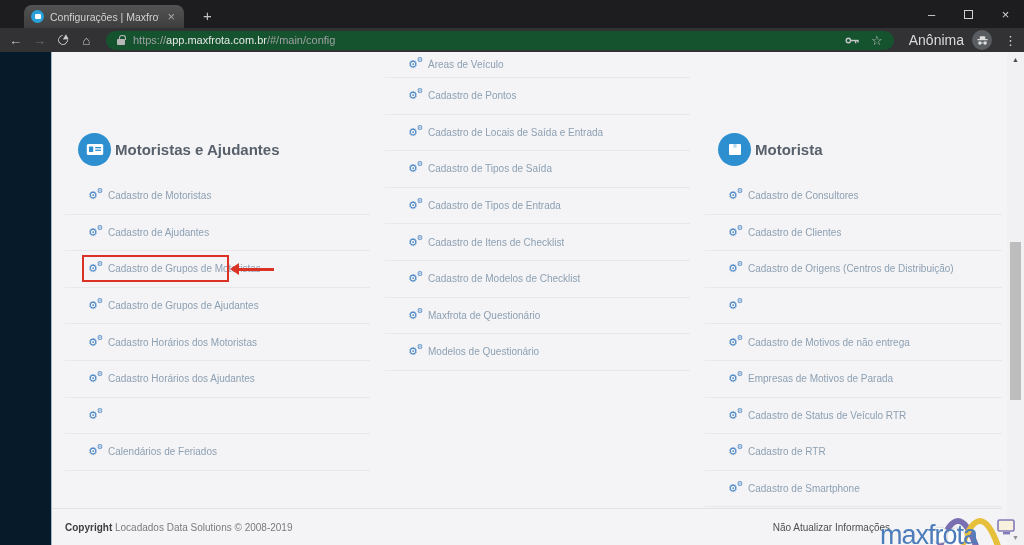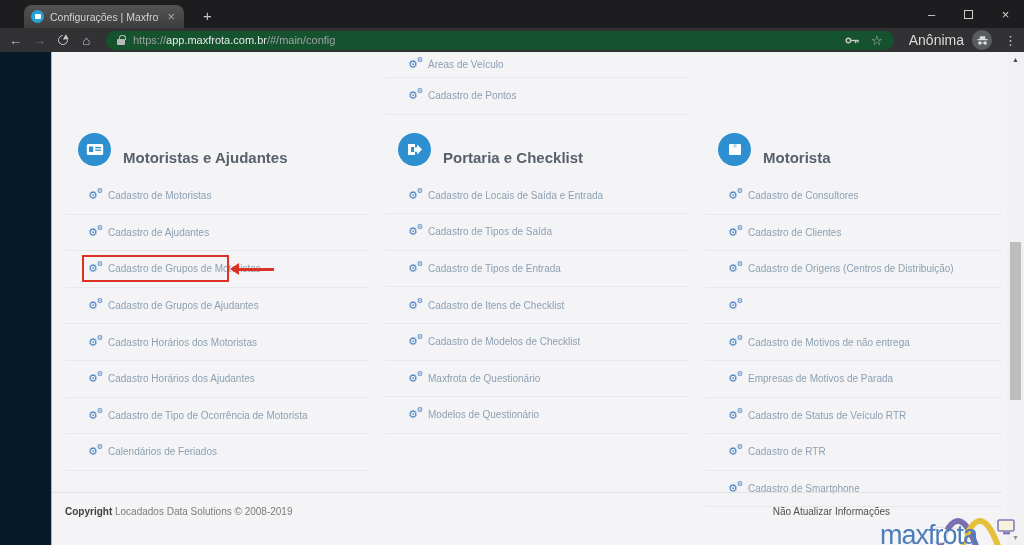--- a/index.html
+++ b/index.html
@@ -42,34 +42,34 @@
   .incog-badge { width:20px; height:20px; border-radius:50%; background:#595d61; display:flex; align-items:center; justify-content:center; }
   .menu-ico { color:#cfcfcf; font-size:13px; width:12px; text-align:center; }
 
   
   .app { position:absolute; top:52px; left:0; right:0; bottom:0; display:flex; background:#f4f4f6; }
   .sidestrip { width:52px; background:#071a2a; border-right:1px solid #9db8c9; flex:none; }
   .main { flex:1; position:relative; padding-left:13px; }
   .grid { display:grid; grid-template-columns:305px 305px 1fr; column-gap:15px; padding-right:22px; }
   .col { min-width:0; }
   .spacer { height:63px; }
-  .sec-header { margin:18px 0 12px 13px; height:33px; display:flex; align-items:flex-end; gap:12px; }
+  .sec-header { margin:18px 0 12px 13px; height:33px; display:flex; align-items:center; gap:4px; }
   .badge { width:33px; height:33px; border-radius:50%; background:#2d8fd0; display:flex; align-items:center; justify-content:center; flex:none; }
   .sec-title { font-size:15px; font-weight:700; color:#57606b; white-space:nowrap; }
   .item { height:36.6px; border-bottom:1px solid #e8e8eb; display:flex; align-items:center; padding-left:23px; position:relative; }
   .item.partial { height:26px; }
   .cogs { color:#3d7ec1; font-size:11px; line-height:1; position:relative; width:15px; flex:none; }
   .cog2 { position:absolute; font-size:7px; right:0; top:-3px; }
   .lbl { font-size:10px; color:#8da0b3; margin-left:5px; white-space:nowrap; overflow:hidden; }
   .redbox { position:absolute; left:17px; top:4px; width:147px; height:27px; border:2px solid #dc3226; }
   .redarrow { position:absolute; left:173px; top:16.5px; width:36px; height:3px; background:#dc3226; }
   .redarrow::before { content:''; position:absolute; left:-8px; top:-4.5px; border-top:6px solid transparent; border-bottom:6px solid transparent; border-right:9px solid #dc3226; }
 
   
-  .footer { position:absolute; left:0; right:22px; bottom:16px; height:37px; border-top:1px solid #e3e3e6;
+  .footer { position:absolute; left:0; right:22px; bottom:0; height:37px; border-top:1px solid #e3e3e6;
             display:flex; align-items:center; justify-content:space-between; padding-left:13px; }
   .copy { font-size:10px; color:#7b7b7b; }
   .copy b { color:#3f3f3f; }
   .upd { font-size:10px; color:#4f4f4f; margin-right:112px; white-space:nowrap;padding-left:31px; }
   .logo { position:absolute; right:4px; bottom:-3px; width:140px; height:54px; z-index:5; pointer-events:none; }
 
   
   .scrollbar { position:absolute; right:0; top:0; bottom:0; width:17px; background:#f1f1f3; }
   .sb-up, .sb-dn { position:absolute; left:0; right:0; text-align:center; font-size:7px; color:#4c4c4c; line-height:1; }
   .sb-up { top:4px; } .sb-dn { bottom:4px; color:#8f8f8f; }
@@ -169,44 +169,34 @@
             <div class="item">
               <span class="cogs">⚙<span class="cog2">⚙</span></span>
               <span class="lbl">Cadastro Horários dos Motoristas</span>
             </div>
             <div class="item">
               <span class="cogs">⚙<span class="cog2">⚙</span></span>
               <span class="lbl">Cadastro Horários dos Ajudantes</span>
             </div>
             <div class="item">
               <span class="cogs">⚙<span class="cog2">⚙</span></span>
-              <span class="lbl">Cadastro de Tipo de Ocorrência de Motorista</span>
             </div>
             <div class="item">
               <span class="cogs">⚙<span class="cog2">⚙</span></span>
               <span class="lbl">Calendários de Feriados</span>
             </div>
           </div>
           <div class="col">
             <div class="item partial">
               <span class="cogs">⚙<span class="cog2">⚙</span></span>
               <span class="lbl">Áreas de Veículo</span>
             </div>
             <div class="item">
               <span class="cogs">⚙<span class="cog2">⚙</span></span>
               <span class="lbl">Cadastro de Pontos</span>
-            </div>
-            <div class="sec-header">
-              <span class="badge">
-                <svg width="17" height="15" viewBox="0 0 17 15">
-                  <path d="M2 2 h7 v3 H5 v5 h4 v3 H2 z" fill="#fff"></path>
-                  <path d="M8 5.2 h3.2 V2.6 L16 7.5 11.2 12.4 V9.8 H8 z" fill="#fff"></path>
-                </svg>
-              </span>
-              <span class="sec-title">Portaria e Checklist</span>
             </div>
             <div class="item">
               <span class="cogs">⚙<span class="cog2">⚙</span></span>
               <span class="lbl">Cadastro de Locais de Saída e Entrada</span>
             </div>
             <div class="item">
               <span class="cogs">⚙<span class="cog2">⚙</span></span>
               <span class="lbl">Cadastro de Tipos de Saída</span>
             </div>
             <div class="item">

